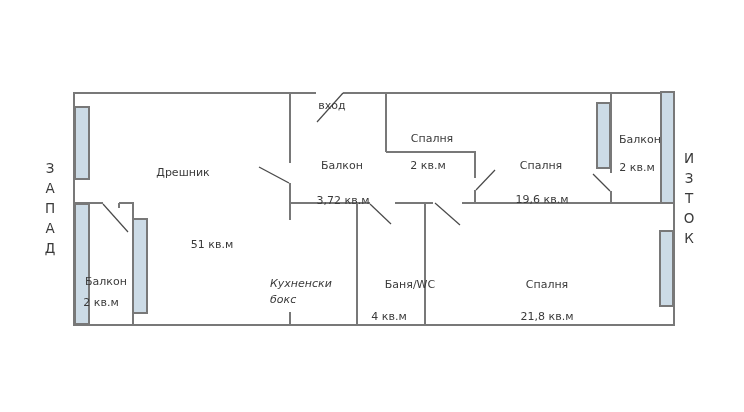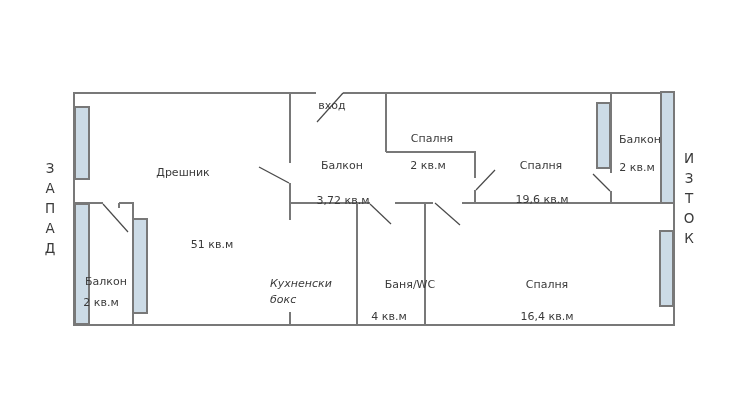--- a/index.html
+++ b/index.html
@@ -113,18 +113,18 @@
   <div class="lbl" style="left:106px;top:250px">Балкон</div>
   <div class="lbl" style="left:101px;top:271px">2 кв.м</div>
 
   <div class="lbl block" style="left:270px;top:244px">Кухненски
 бокс</div>
 
   <div class="lbl" style="left:410px;top:253px">Баня/WC</div>
   <div class="lbl" style="left:389px;top:285px">4 кв.м</div>
 
   <div class="lbl" style="left:547px;top:253px">Спалня</div>
-  <div class="lbl" style="left:547px;top:285px">16,4 кв.м</div>
+  <div class="lbl" style="left:547px;top:285px">21,8 кв.м</div>
 
   <div class="vert" style="left:50px;top:210px">ЗАПАД</div>
   <div class="vert" style="left:689px;top:200px">ИЗТОК</div>
 
 </div>
 
 </body></html>

